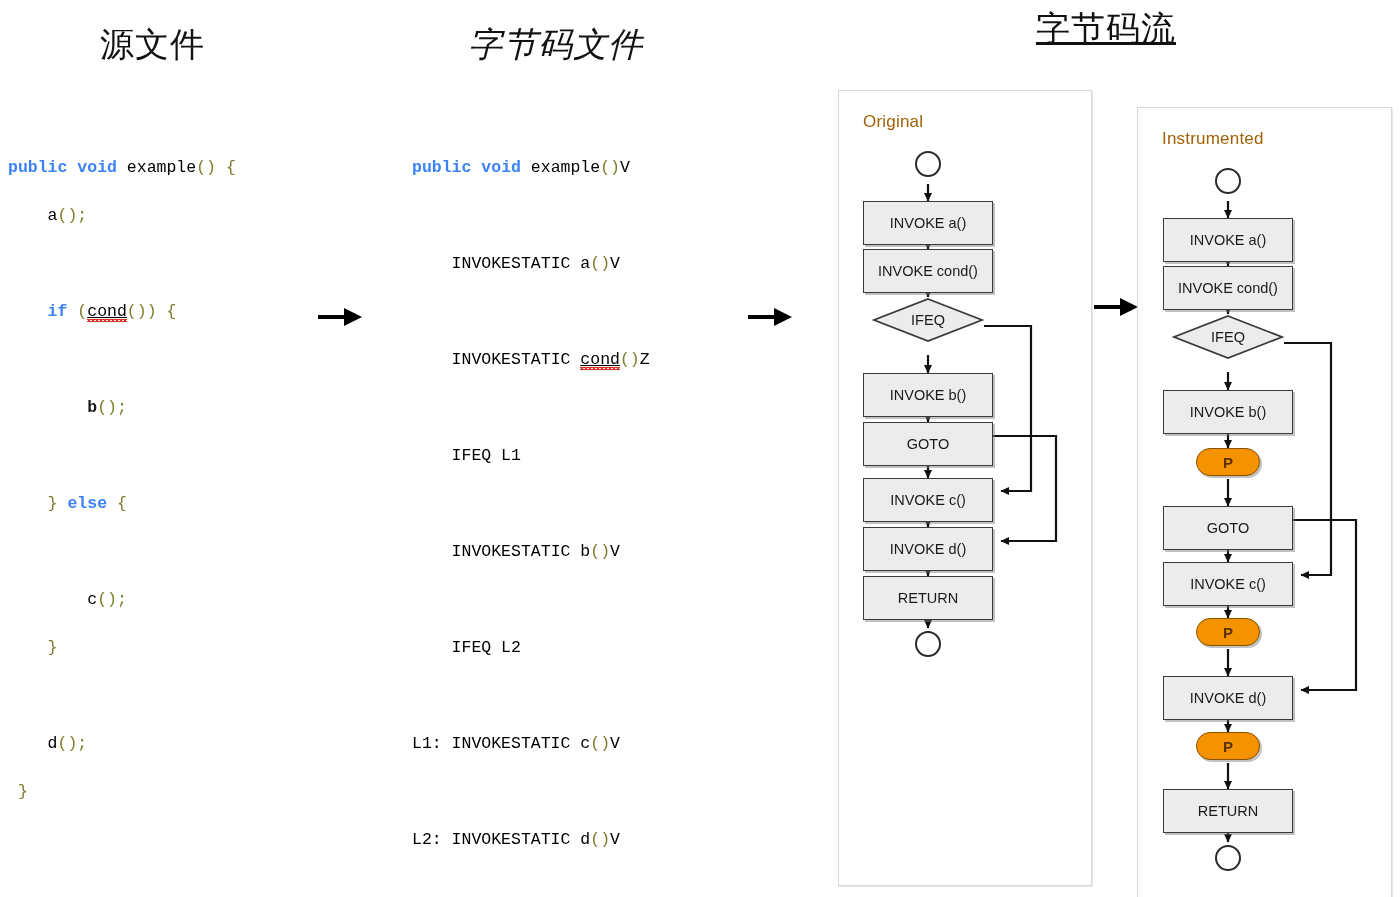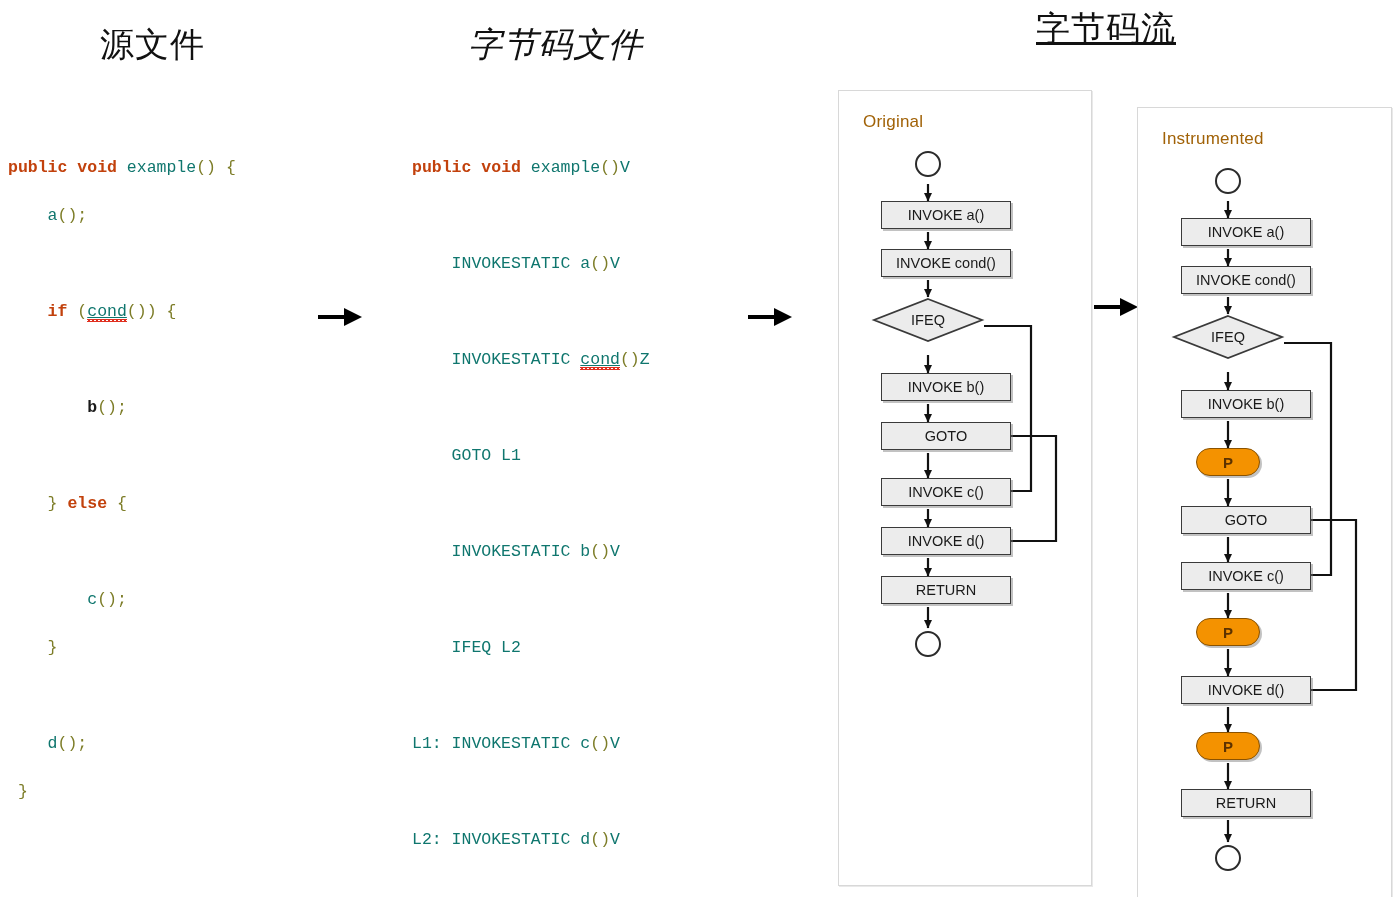--- a/index.html
+++ b/index.html
@@ -35,23 +35,23 @@
   .code-block {
     position: absolute;
     font-family: "Liberation Mono", "DejaVu Sans Mono", monospace;
     font-size: 16.5px;
     line-height: 48px;
     white-space: pre;
   }
   #source-code   { left: 8px;   top: 96px; }
   #bytecode-code { left: 412px; top: 96px; }
 
-  .kw   { color: #c2410c; font-weight: bold; }
+  .kw   { color: #3b82f6; font-weight: bold; }
   .pun  { color: #7d7d28; }
-  .id   { color: #0f766e; }
+  .id   { color: #000000; }
   .idb  { color: #1a1a1a; font-weight: bold; }
   .sq   { position: relative; text-decoration: underline; }
   .sq::after {
     content: "";
     position: absolute;
     left: 0; right: 0; bottom: -1px;
     height: 3px;
     background-image:
       linear-gradient(135deg, transparent 0 35%, #e03020 35% 65%, transparent 65% 100%),
       linear-gradient(45deg,  transparent 0 35%, #e03020 35% 65%, transparent 65% 100%);
@@ -120,25 +120,24 @@
     display: flex;
     align-items: center;
     justify-content: center;
     font-family: "Liberation Sans", sans-serif;
     font-size: 14.5px;
     color: #1a1a1a;
     white-space: nowrap;
   }
   .node.box {
     width: 130px;
-    height: 28px;
+    height: 44px;
     background: #ececec;
     border: 1.6px solid #3a3a3a;
     box-shadow: 2px 2px 0 rgba(120,120,120,0.45);
-    margin-left: 18px;
   }
   .node.probe {
     width: 64px;
     height: 28px;
     background: #f49200;
     border: 1.6px solid #8a5200;
     border-radius: 14px;
     color: #5c3200;
     font-weight: bold;
     font-size: 15px;
@@ -188,21 +187,21 @@
 <span>    <span class="id">d</span><span class="pun">();</span></span>
 <span> <span class="pun">}</span></span></div>
 
 <div class="code-block" id="bytecode-code">
 <span><span class="kw">public</span> <span class="kw">void</span> <span class="id">example</span><span class="pun">()</span><span class="id">V</span></span>
 
 <span>    <span class="id">INVOKESTATIC a</span><span class="pun">()</span><span class="id">V</span></span>
 
 <span>    <span class="id">INVOKESTATIC </span><span class="id sq">cond</span><span class="pun">()</span><span class="id">Z</span></span>
 
-<span>    <span class="id">GOTO L1</span></span>
+<span>    <span class="id">IFEQ L1</span></span>
 
 <span>    <span class="id">INVOKESTATIC b</span><span class="pun">()</span><span class="id">V</span></span>
 
 <span>    <span class="id">IFEQ L2</span></span>
 
 <span><span class="id">L1: INVOKESTATIC c</span><span class="pun">()</span><span class="id">V</span></span>
 
 <span><span class="id">L2: INVOKESTATIC d</span><span class="pun">()</span><span class="id">V</span></span>
 
 </div>

